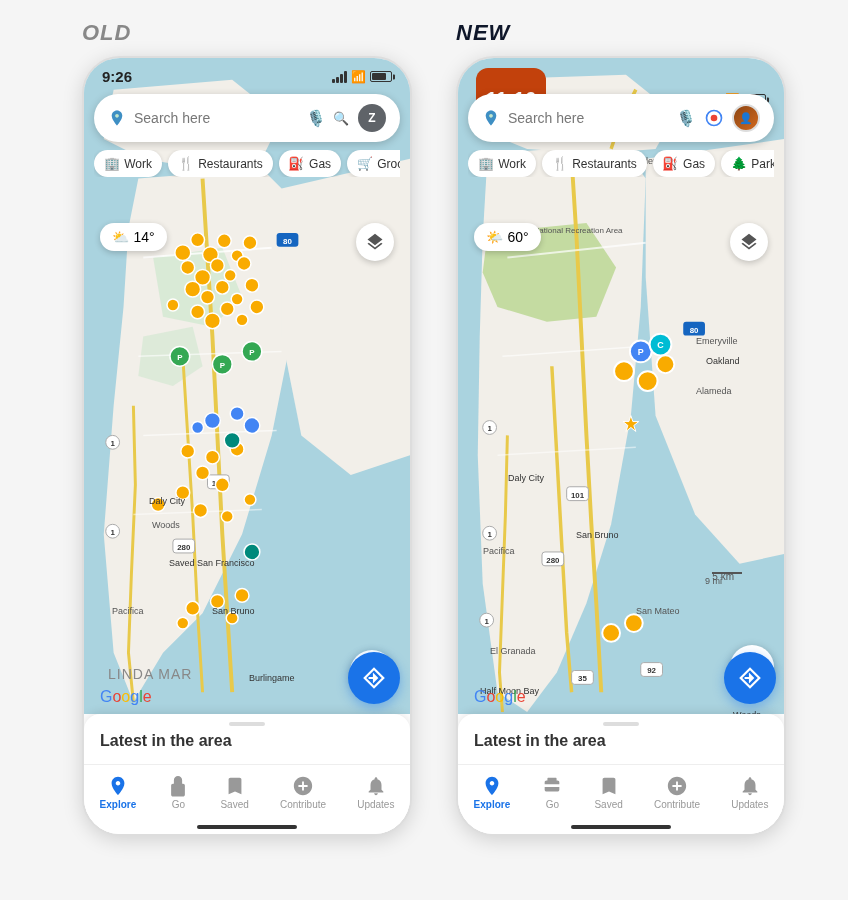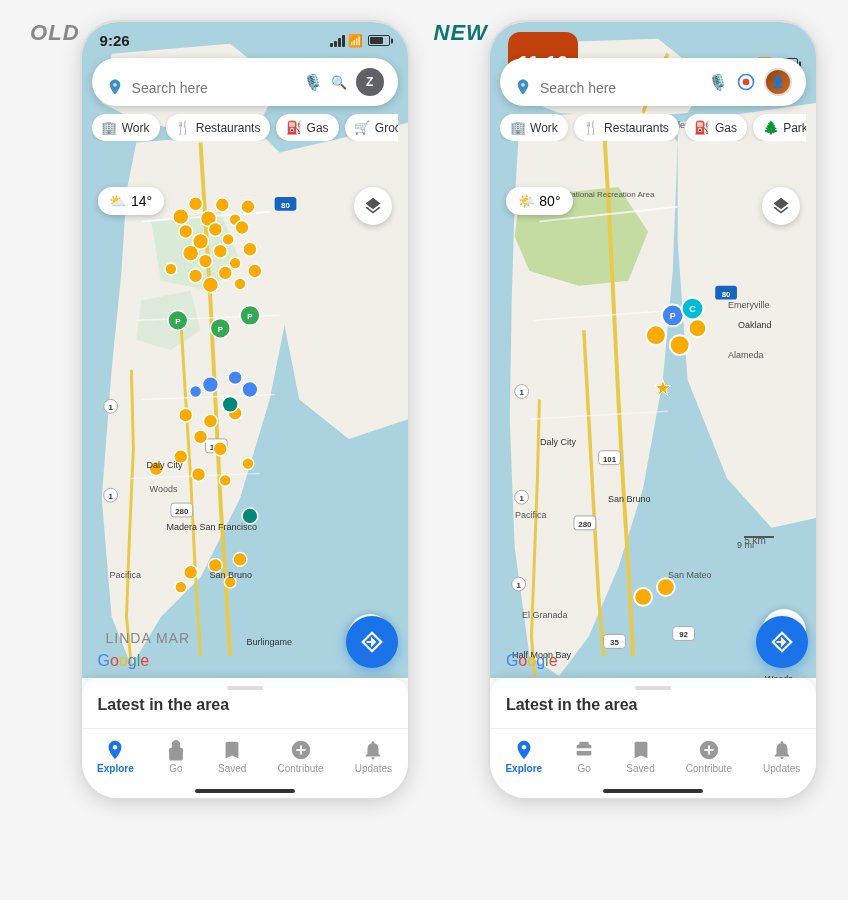--- a/index.html
+++ b/index.html
@@ -16,35 +16,36 @@
 
     .comparison-container {
       display: flex;
       gap: 24px;
       width: 100%;
       justify-content: center;
     }
 
     .column {
       display: flex;
-      flex-direction: row;
+      flex-direction: column;
       align-items: flex-start;
+      margin-left: 20px;
     }
 
     .column-label {
       font-size: 22px;
       font-weight: 700;
       color: #888;
       margin-bottom: 10px;
       letter-spacing: 1px;
       font-style: italic;
     }
 
     .column-label.new-label {
-      color: #0f766e;
+      color: #0f172a;
     }
 
     .phone-frame {
       width: 330px;
       height: 780px;
       background: white;
       border-radius: 38px;
       border: 2px solid #ddd;
       overflow: hidden;
       position: relative;
@@ -172,21 +173,21 @@
       left: 10px;
       right: 10px;
       z-index: 20;
     }
 
     .search-bar {
       background: white;
       border-radius: 24px;
       padding: 10px 14px;
       display: flex;
-      align-items: flex-end;
+      align-items: center;
       gap: 8px;
       box-shadow: 0 2px 8px rgba(0,0,0,0.2);
     }
 
     .search-text {
       flex: 1;
       font-size: 14px;
       color: #777;
     }
 
@@ -532,21 +533,21 @@
             <circle cx="150" cy="565" r="6" fill="#f9ab00" stroke="white" stroke-width="1.5"></circle>
 
             <circle cx="170" cy="498" r="8" fill="#00897b" stroke="white" stroke-width="1.5"></circle>
           </svg>
 
           <div class="map-label" style="top:48px; left:105px">Strawberry</div>
           <div class="map-label dark" style="top:65px; left:30px">Tamalpais-Homestead</div>
           <div class="map-label" style="top:75px; left:195px">Tiburon</div>
           <div class="map-label dark" style="top:438px; left:65px">Daly City</div>
           <div class="map-label" style="top:462px; left:68px">Woods</div>
-          <div class="map-label dark" style="top:500px; left:85px">Madera San Francisco</div>
+          <div class="map-label dark" style="top:500px; left:85px">Saved San Francisco</div>
           <div class="map-label" style="top:548px; left:28px">Pacifica</div>
           <div class="map-label dark" style="top:548px; left:128px">San Bruno</div>
           <div class="map-label" style="top:608px; left:24px; font-size:14px; letter-spacing:1px; color:#888">LINDA MAR</div>
           <div class="map-label dark" style="top:615px; left:165px">Burlingame</div>
         </div>
       </div>
 
       <div class="status-bar">
         <div class="status-time">9:26</div>
         <div class="status-icons">
@@ -799,21 +800,21 @@
           </div>
           <div class="chip">
             <span class="chip-icon">🌲</span>
             <span>Parks</span>
           </div>
         </div>
       </div>
 
       <div class="weather-badge">
         <span>🌤️</span>
-        <span>80°</span>
+        <span>60°</span>
       </div>
 
       <div class="layers-btn">
         <svg width="20" height="20" viewBox="0 0 24 24" fill="#555">
           <path d="M11.99 18.54l-7.37-5.73L3 14.07l9 7 9-7-1.63-1.27-7.38 5.74zM12 16l7.36-5.73L21 9l-9-7-9 7 1.63 1.27L12 16z"></path>
         </svg>
       </div>
 
       <div class="nav-btn" style="bottom:145px; right:10px;">
         <svg width="22" height="22" viewBox="0 0 24 24" fill="#555">

